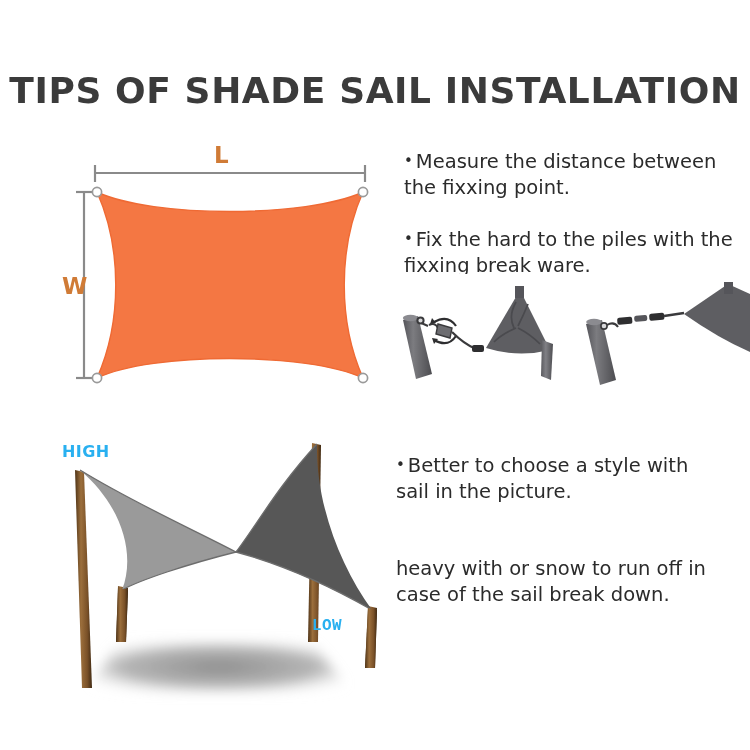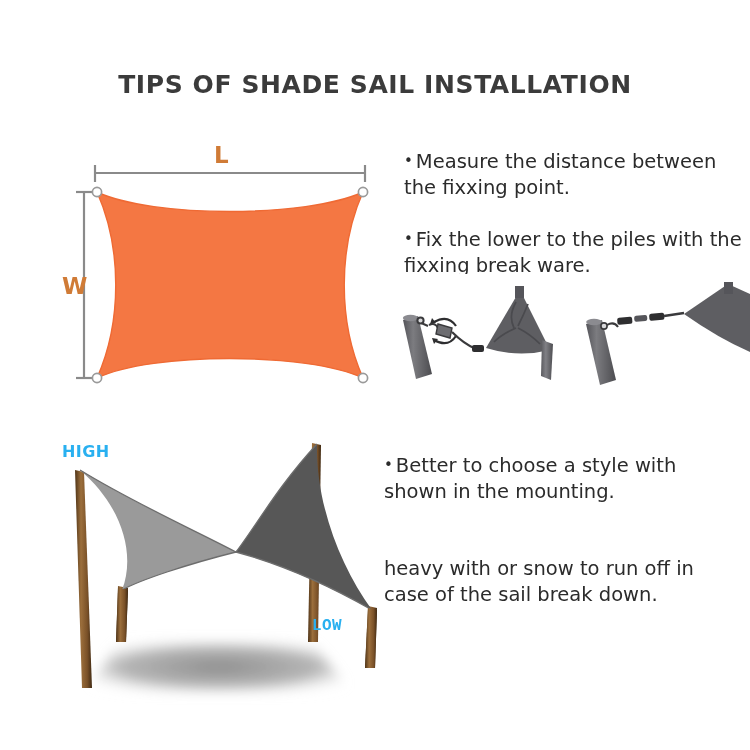--- a/index.html
+++ b/index.html
@@ -20,21 +20,21 @@
   }
 
   
   .poster-title {
     position: absolute;
     left: 0;
     top: 70px;
     width: 750px;
     text-align: center;
     font-family: "DejaVu Sans", sans-serif;
-    font-size: 25px;
+    font-size: 36px;
     font-weight: bold;
     letter-spacing: 0.6px;
     color: #3b3b3b;
     white-space: nowrap;
   }
 
   
   .bullet-block {
     position: absolute;
     font-family: "DejaVu Sans", sans-serif;
@@ -149,21 +149,21 @@
   </div>
 
   <div class="clip-right" style="left:404px; top:148px; width:346px; height:126px;">
 
     <div class="bullet-block" style="left:0; top:0;">
       <span class="bline"><span class="bullet-dot">•</span><span>Measure the distance between</span></span>
       <span class="bline">the fixxing point.</span>
     </div>
 
     <div class="bullet-block" style="left:0; top:78px;">
-      <span class="bline"><span class="bullet-dot">•</span><span>Fix the lower to the piles with the</span></span>
+      <span class="bline"><span class="bullet-dot">•</span><span>Fix the hard to the piles with the</span></span>
       <span class="bline">fixxing break ware.</span>
     </div>
   </div>
 
   <div id="hardware-figure">
     <svg width="352" height="112" viewBox="0 0 352 112">
 
       <defs>
         <linearGradient id="poleGrad" x1="0" y1="0" x2="1" y2="0">
           <stop offset="0" stop-color="#55555a"></stop>
@@ -279,25 +279,25 @@
 
       <path d="M 40 40 C 92 72, 150 98, 196 122 C 216 96, 238 56, 277 14" fill="none" stroke="#6d6d6d" stroke-width="1.3"></path>
 
       <path d="M 82 160 C 100 150, 148 134, 196 122 C 240 134, 290 156, 332 180" fill="none" stroke="#6d6d6d" stroke-width="1.3"></path>
 
       <path d="M 78 158 L 88 160 L 86 212 L 76 212 Z" fill="url(#woodGrad)"></path>
       <path d="M 328 178 L 337 180 L 335 238 L 325 238 Z" fill="url(#woodGrad)"></path>
     </svg>
   </div>
 
-  <div class="clip-right" style="left:384px; top:452px; width:346px; height:190px;">
+  <div class="clip-right" style="left:396px; top:452px; width:346px; height:190px;">
 
     <div class="bullet-block" style="left:0; top:0;">
       <span class="bline"><span class="bullet-dot">•</span><span>Better to choose a style with</span></span>
-      <span class="bline">shown in the mounting.</span>
+      <span class="bline">sail in the picture.</span>
     </div>
 
     <div class="bullet-block" style="left:0; top:104px;">
       <span class="bline">heavy with or snow to run off in</span>
       <span class="bline">case of the sail break down.</span>
     </div>
   </div>
 
 </div>
 

